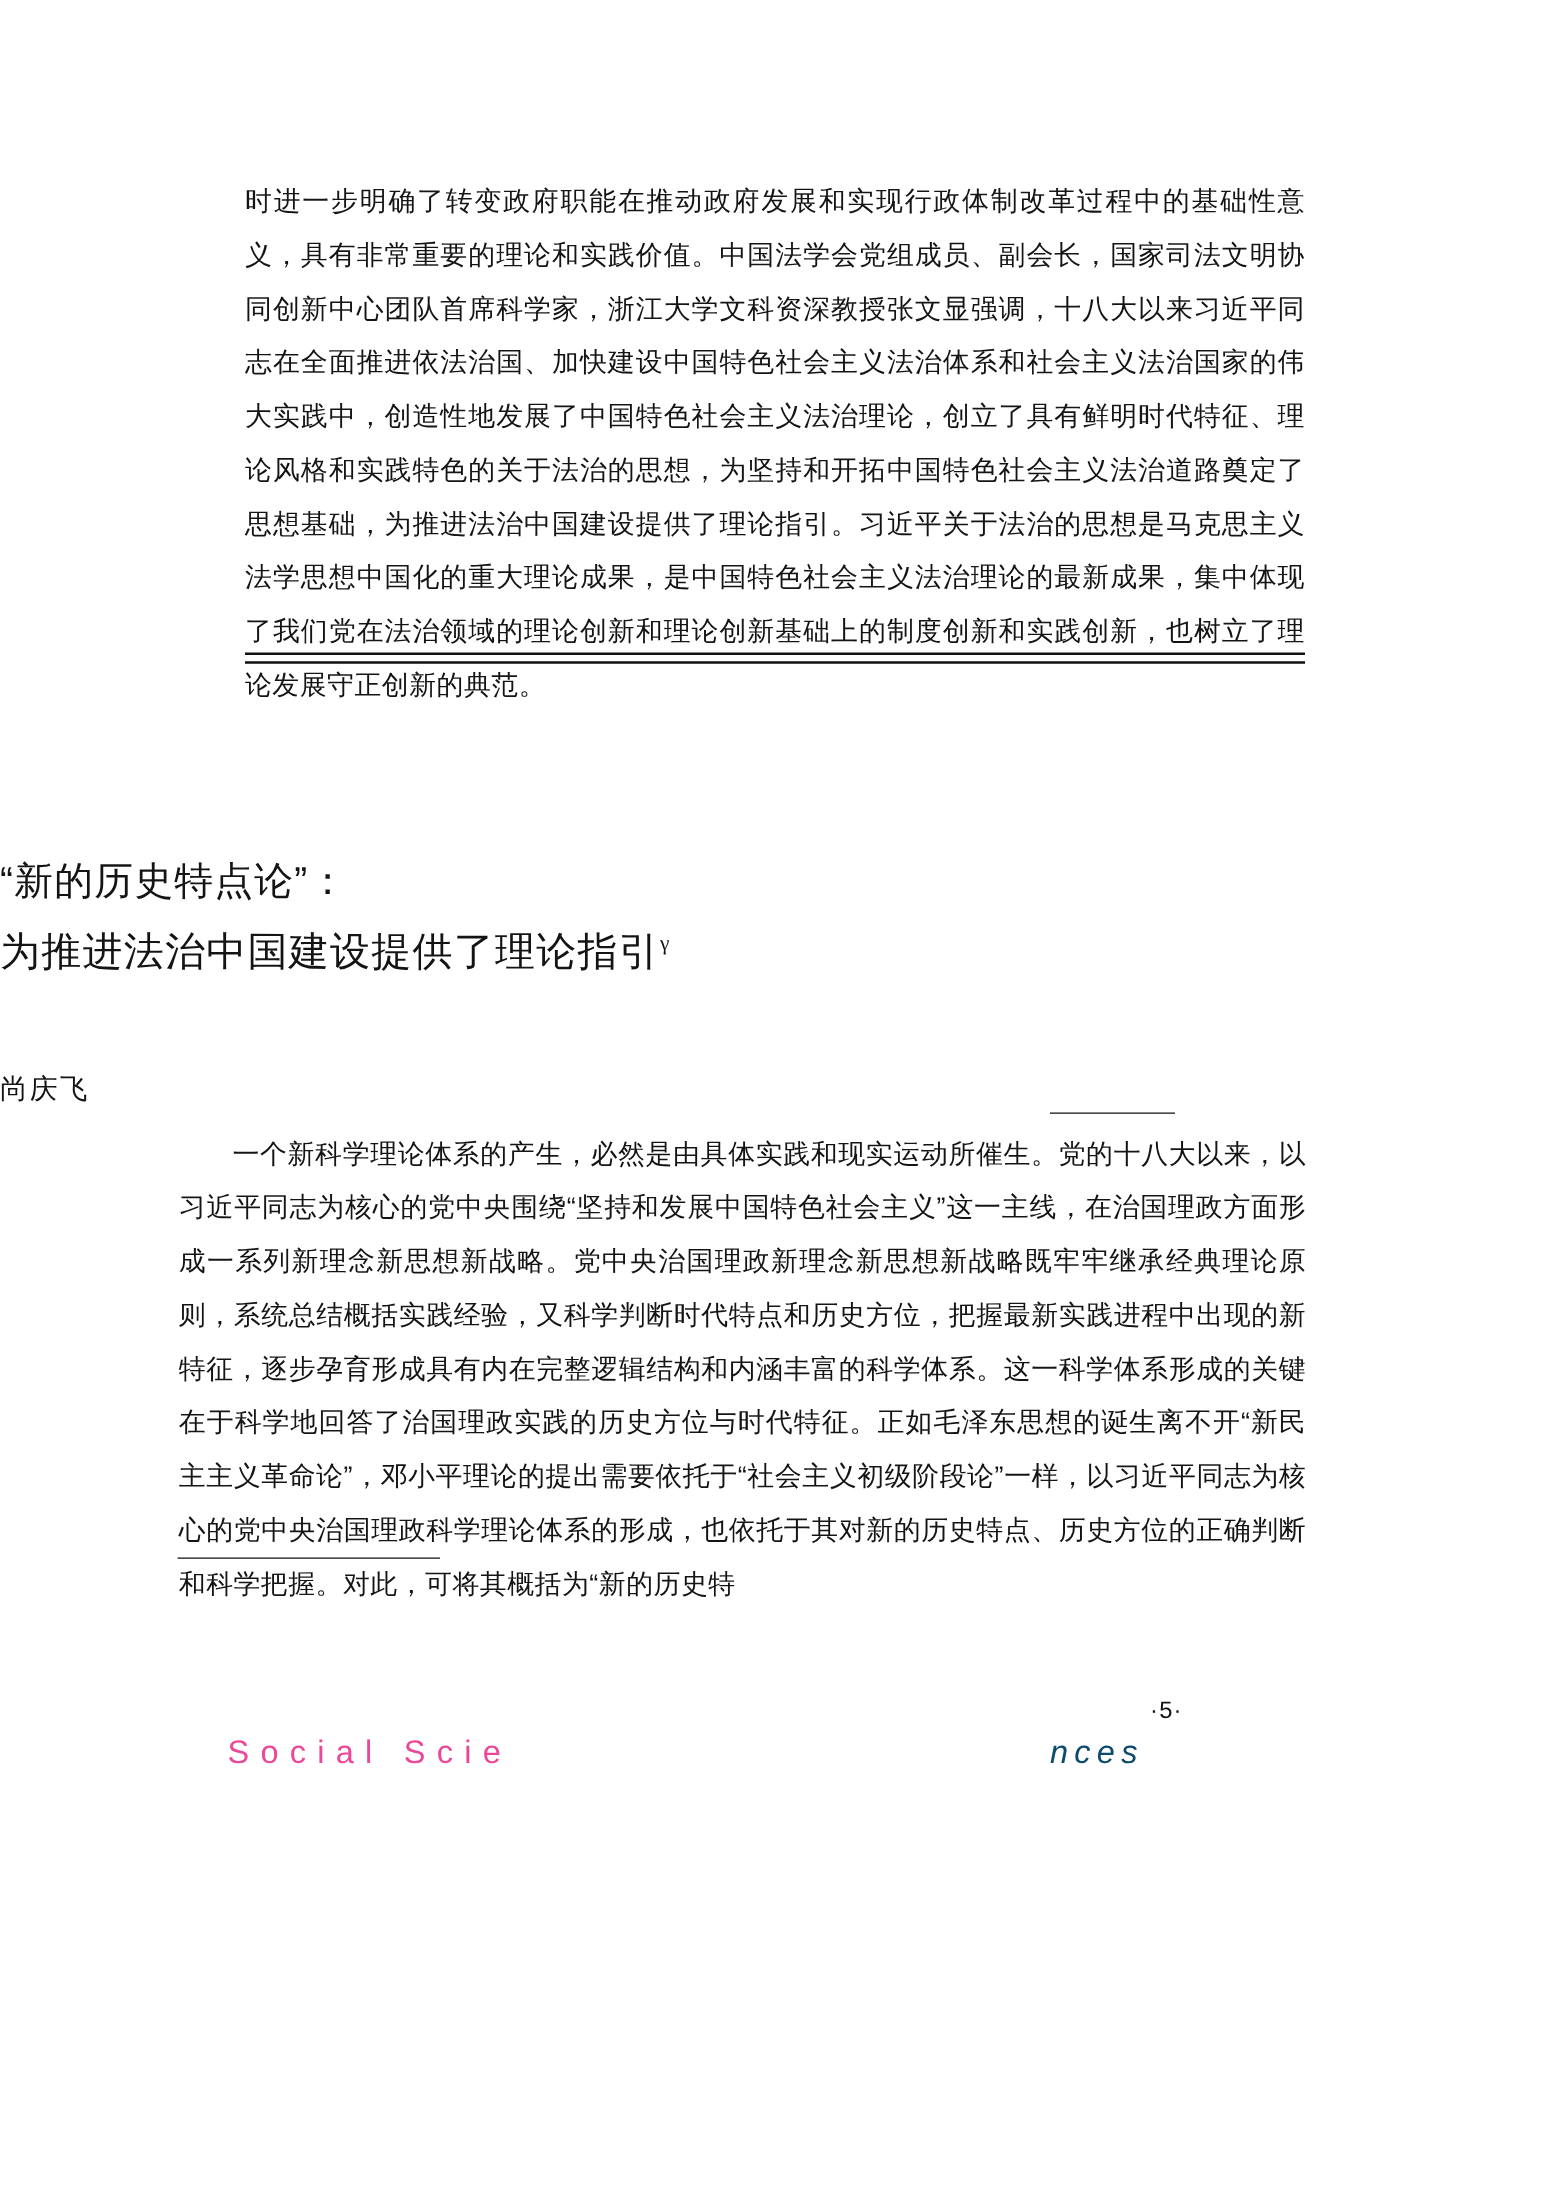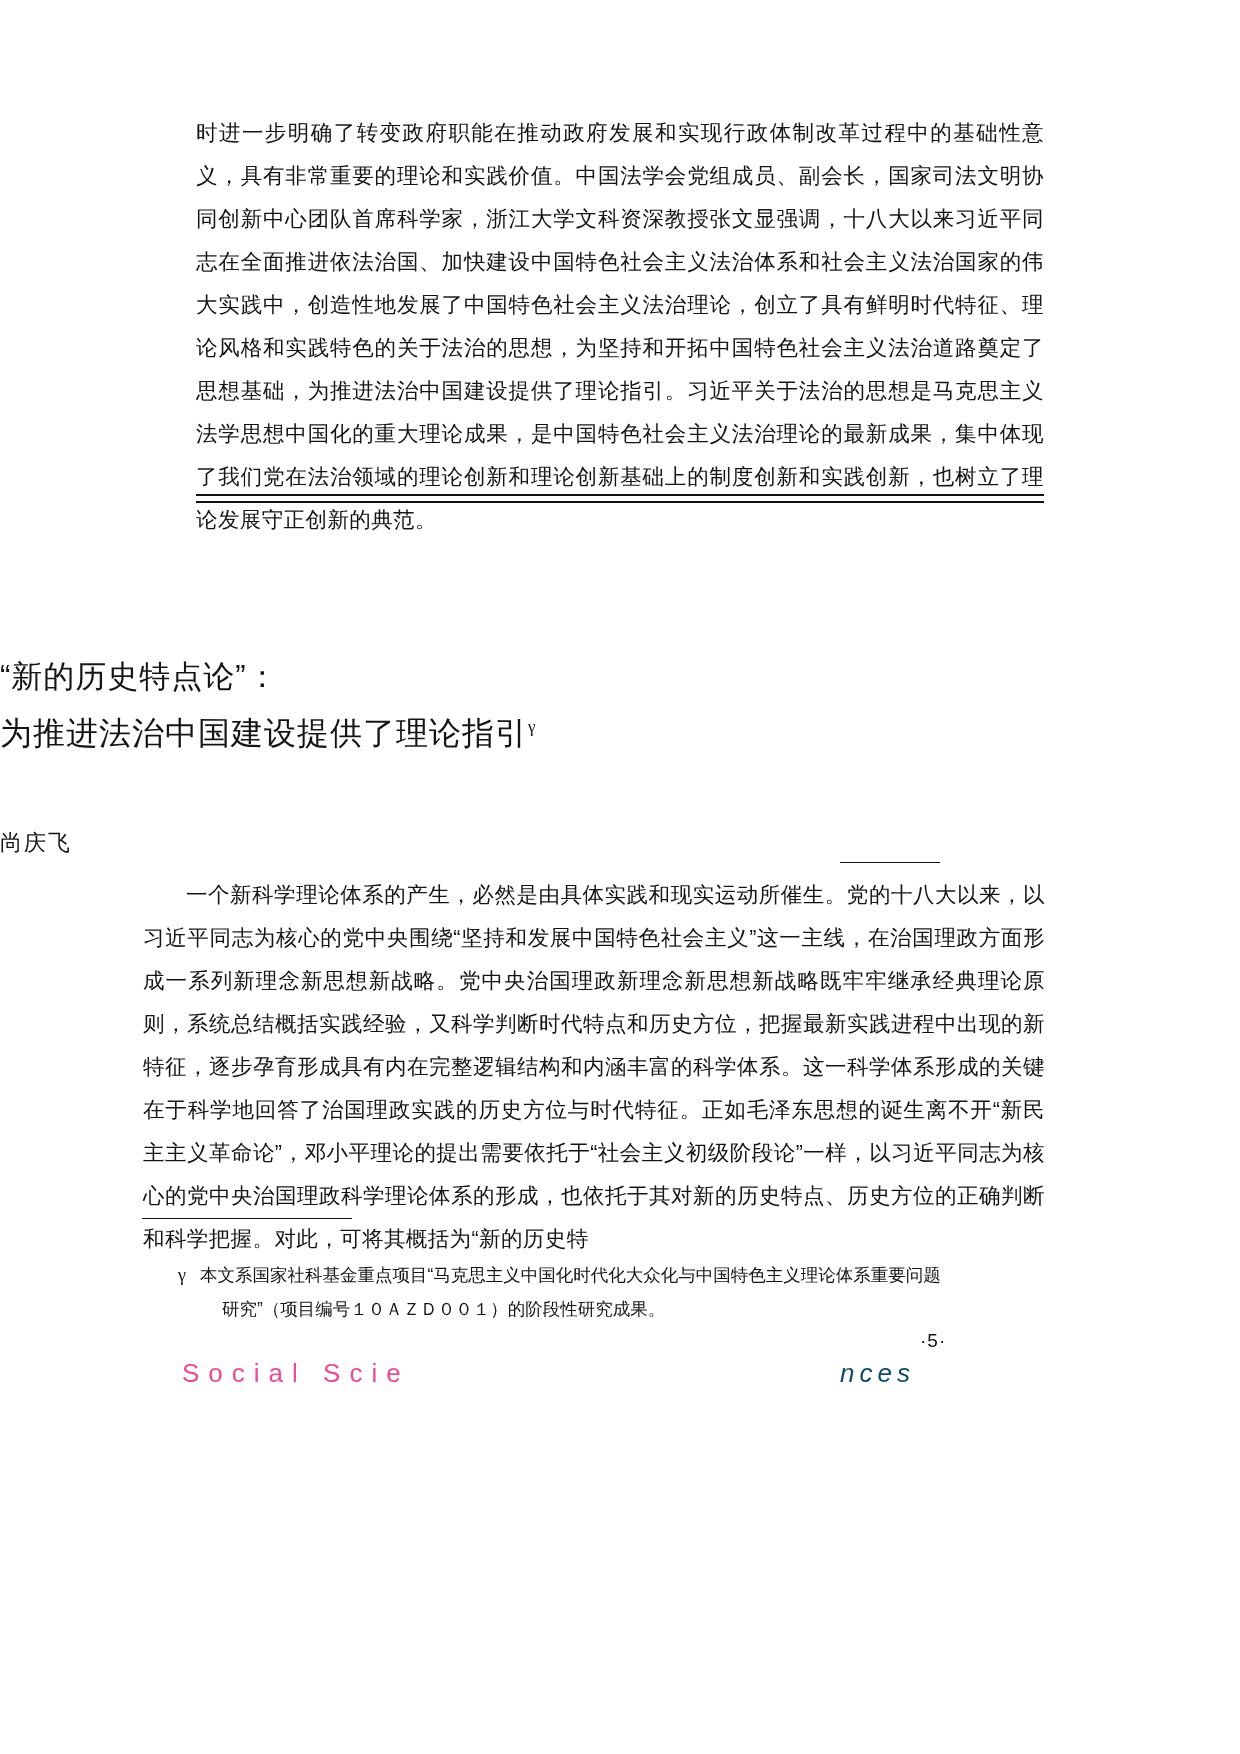--- a/index.html
+++ b/index.html
@@ -11,20 +11,21 @@
     width: 1240px;
     height: 1754px;
     position: relative;
     font-family: "Liberation Sans", sans-serif;
     color: #141414;
     overflow: hidden;
   }
   .page {
     position: absolute;
     inset: 0;
+    margin-top: 28px;
   }
   
   .top-block {
     position: absolute;
     left: 196px;
     top: 112px;
     width: 848px;
   }
   .body-text {
     font-size: 21.5px;
@@ -162,22 +163,18 @@
   </div>
 
   <div class="author">尚庆飞</div>
   <div class="author-rule"></div>
 
   <div class="main-block">
     <div class="body-text indent">一个新科学理论体系的产生，必然是由具体实践和现实运动所催生。党的十八大以来，以习近平同志为核心的党中央围绕“坚持和发展中国特色社会主义”这一主线，在治国理政方面形成一系列新理念新思想新战略。党中央治国理政新理念新思想新战略既牢牢继承经典理论原则，系统总结概括实践经验，又科学判断时代特点和历史方位，把握最新实践进程中出现的新特征，逐步孕育形成具有内在完整逻辑结构和内涵丰富的科学体系。这一科学体系形成的关键在于科学地回答了治国理政实践的历史方位与时代特征。正如毛泽东思想的诞生离不开“新民主主义革命论”，邓小平理论的提出需要依托于“社会主义初级阶段论”一样，以习近平同志为核心的党中央治国理政科学理论体系的形成，也依托于其对新的历史特点、历史方位的正确判断和科学把握。对此，可将其概括为“新的历史特</div>
   </div>
 
   <div class="fn-rule"></div>
-  <div class="footnote">
-    <span class="fn-sym">γ</span><span>本文系国家社科基金重点项目“马克思主义中国化时代化大众化与中国特色主义理论体系重要问题</span>
-    <span class="fn-second">研究”（项目编号１０ＡＺＤ００１）的阶段性研究成果。</span>
-  </div>
 
   <div class="page-num">·5·</div>
   <div class="foot-left">Social Scie</div>
   <div class="foot-right">nces</div>
 
 </div>
 
 </body></html>

